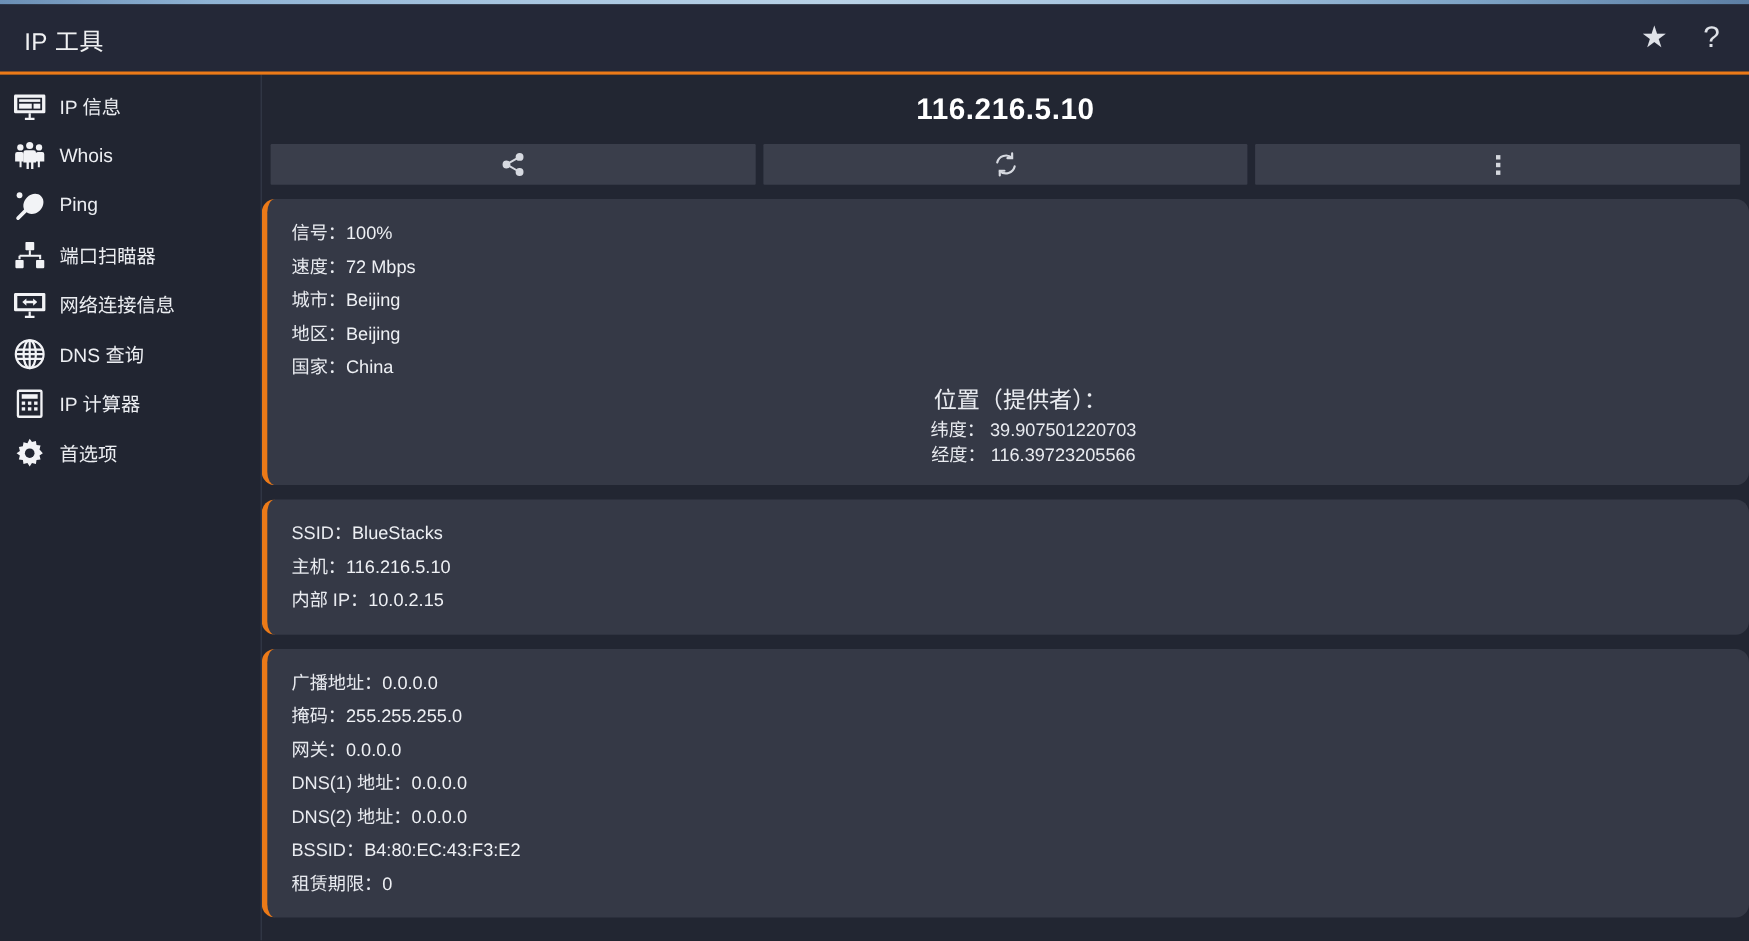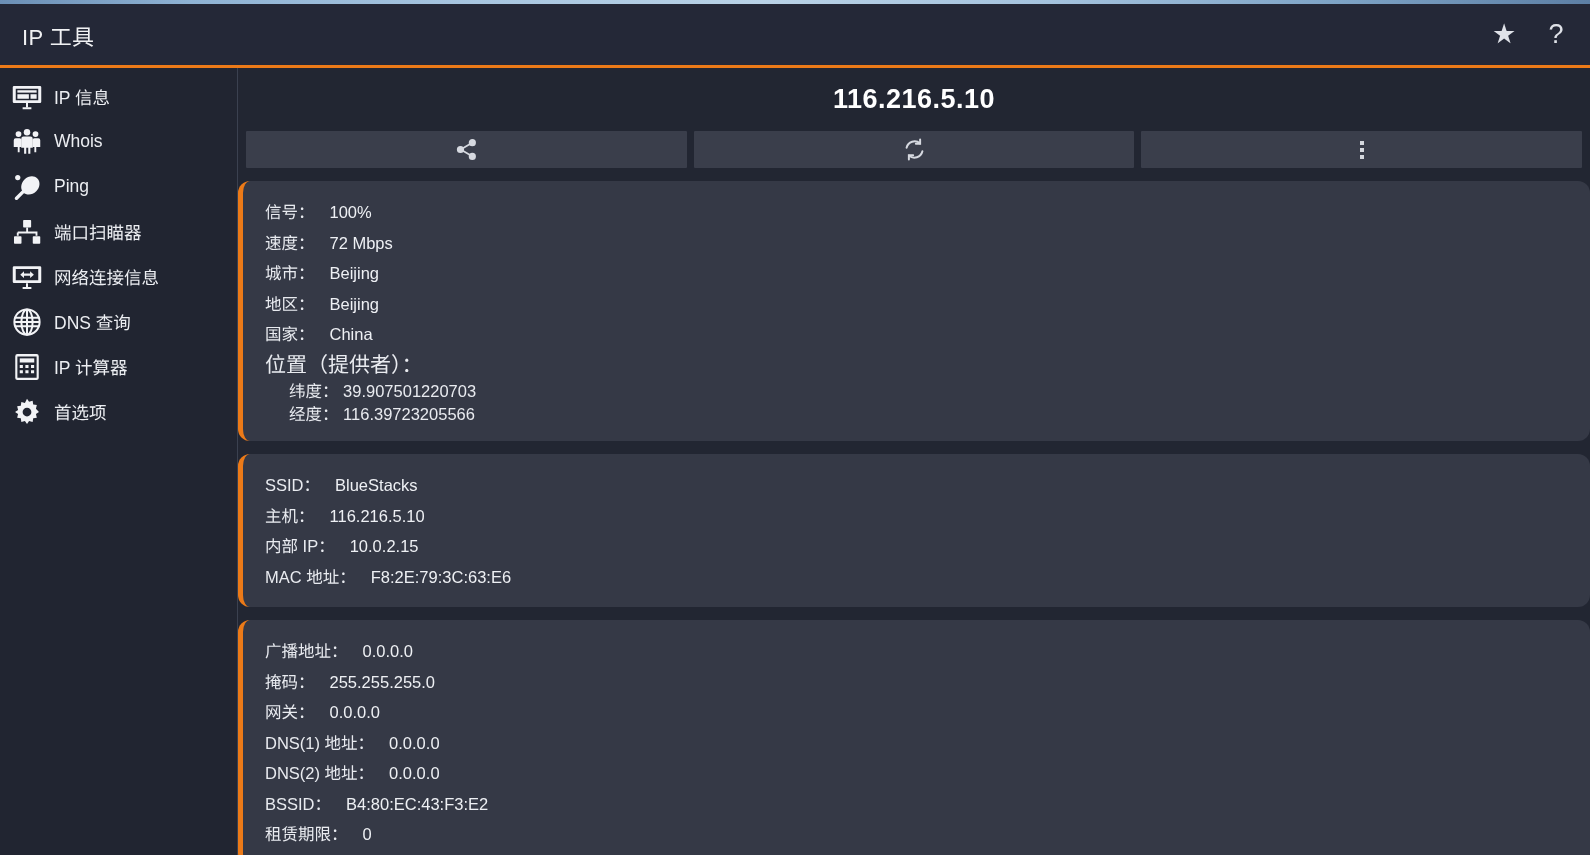--- a/index.html
+++ b/index.html
@@ -3,21 +3,21 @@
 <meta charset="utf-8">
 <title>IP 工具</title>
 <style>
   * { margin:0; padding:0; box-sizing:border-box; }
   html, body {
     width:1590px; height:855px;
     background:#222632;
     font-family:"Liberation Sans","DejaVu Sans",sans-serif;
     overflow:hidden;
   }
-  #app { position:relative; width:1590px; height:855px; background:#222632; }
+  #app { position:relative; width:1590px; height:855px; background:#222632;text-align:center; }
 
   
   .top-strip {
     position:absolute; top:0; left:0; width:1590px; height:4px;
     background:linear-gradient(90deg,#6b8fb5 0%,#8fb3d4 12%,#a8c6e0 30%,#b9d2e6 48%,#a5c3de 66%,#7ea4c6 84%,#5d7fa4 100%);
   }
 
   
   .appbar {
     position:absolute; top:4px; left:0; width:1590px; height:61px;
@@ -107,21 +107,21 @@
     padding:16px 0 15px 22px;
     border-left:5px solid #ec7a18;
     border-radius:12px;
   }
   .row {
     display:flex; align-items:baseline;
     color:#e9ebf0; font-size:16.5px; line-height:30.5px;
     white-space:pre;
   }
   .row .k { color:#e9ebf0; }
-  .row .v { color:#eef0f4; margin-left:15px; }
+  .row .v { color:#eef0f4; margin-left:0; }
   .sub-row {
     color:#e9ebf0; font-size:16.5px; line-height:23px;
     padding-left:24px; white-space:pre;
   }
   .grp-head { color:#e9ebf0; font-size:21px; line-height:30.5px; white-space:pre; }
 </style>
 </head>
 <body>
 
 <div id="app">
@@ -310,24 +310,20 @@
           <span class="v">BlueStacks</span>
         </div>
         <div class="row">
           <span class="k">主机：</span>
           <span class="v">116.216.5.10</span>
         </div>
         <div class="row">
           <span class="k">内部 IP：</span>
           <span class="v">10.0.2.15</span>
         </div>
-        <div class="row">
-          <span class="k">MAC 地址：</span>
-          <span class="v">F8:2E:79:3C:63:E6</span>
-        </div>
       </div>
 
       <div class="card">
         <div class="row">
           <span class="k">广播地址：</span>
           <span class="v">0.0.0.0</span>
         </div>
         <div class="row">
           <span class="k">掩码：</span>
           <span class="v">255.255.255.0</span>

